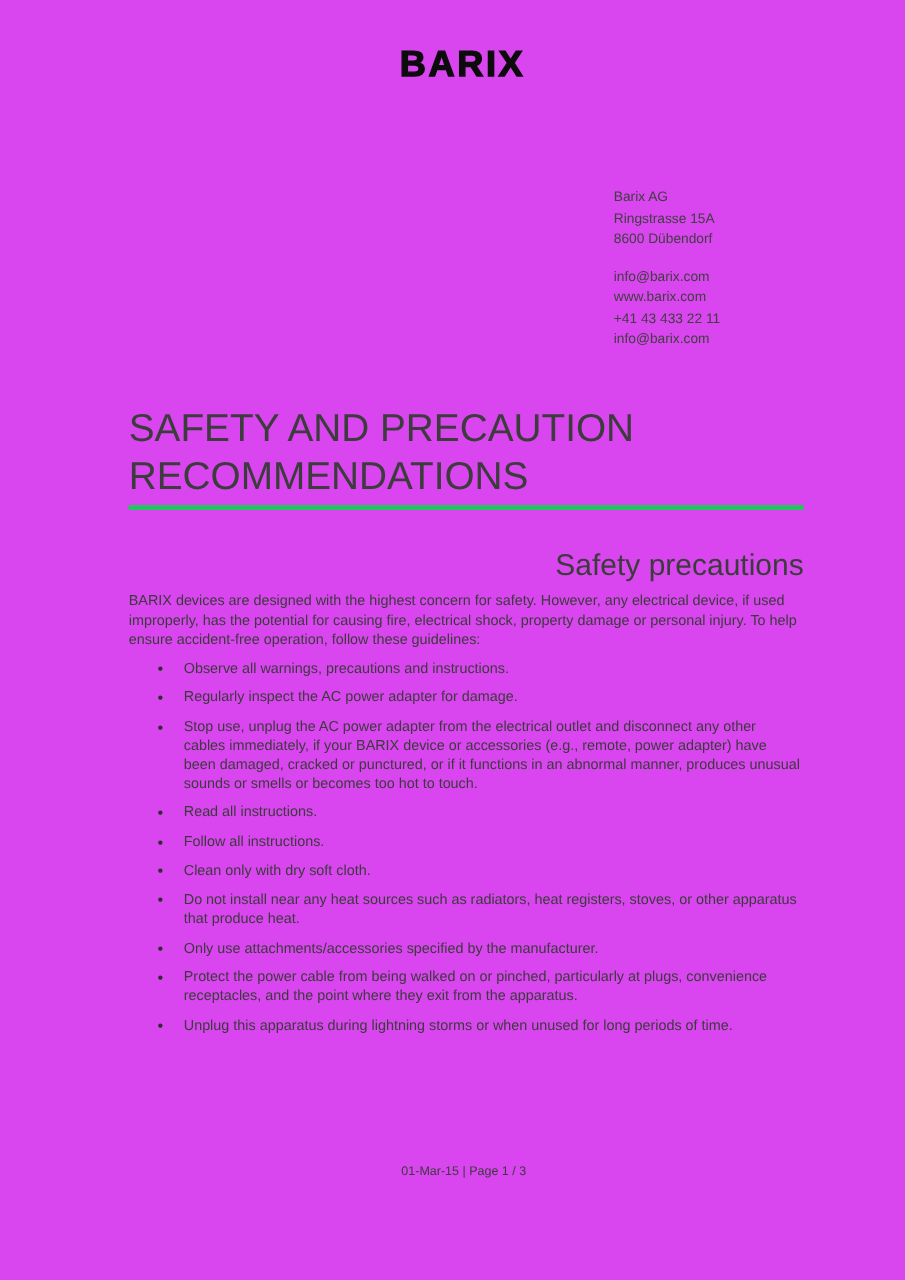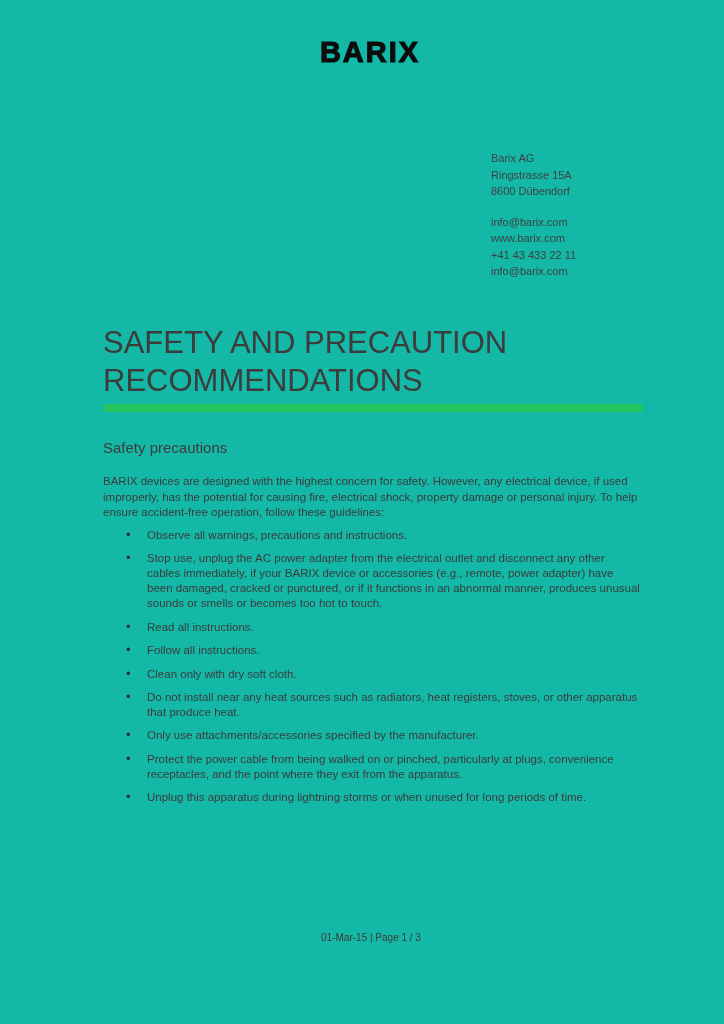--- a/index.html
+++ b/index.html
@@ -4,21 +4,21 @@
 <style>
   html, body { margin: 0; padding: 0; }
   body {
     width: 724px; height: 1024px;
     background: #ffffff;
     font-family: "Liberation Sans", sans-serif;
     color: #3b3b3b;
     position: relative;
     overflow: hidden;
   }
-  .page { position: absolute; inset: 0; background: #14b8a6; text-decoration: underline; }
+  .page { position: absolute; inset: 0; background: #d946ef; text-decoration: underline; }
 
   
   .logo {
     position: absolute;
     top: 36px; left: 0; right: 0;
     text-align: center;
     transform: translateX(8px);
     font-size: 29px;
     font-weight: 700;
     letter-spacing: 2px;
@@ -41,32 +41,33 @@
   .title {
     position: absolute;
     left: 103px; top: 324px;
     width: 540px;
     margin: 0;
     font-size: 31px;
     line-height: 38px;
     font-weight: 400;
     color: #3c3c3c;
     padding-bottom: 4px;
-    border-bottom: 8px solid #22c55e;
+    border-bottom: 4px solid #22c55e;
   }
 
   
   .section-heading {
     position: absolute;
     left: 103px; top: 439px;
     width: 540px;
     margin: 0;
-    font-size: 15px;
+    font-size: 24px;
     font-weight: 400;
     color: #3c3c3c;
+    text-align: right;
   }
 
   
   .intro {
     position: absolute;
     left: 103px; top: 474px;
     width: 540px;
     margin: 0;
     font-size: 11.5px;
     line-height: 15.5px;
@@ -126,20 +127,21 @@
   </div>
 
   <h1 class="title">SAFETY AND PRECAUTION RECOMMENDATIONS</h1>
 
   <h2 class="section-heading">Safety precautions</h2>
 
   <p class="intro">BARIX devices are designed with the highest concern for safety. However, any electrical device, if used improperly, has the potential for causing fire, electrical shock, property damage or personal injury. To help ensure accident-free operation, follow these guidelines:</p>
 
   <ul class="bullets">
     <li><span>Observe all warnings, precautions and instructions.</span></li>
+    <li><span>Regularly inspect the AC power adapter for damage.</span></li>
     <li><span>Stop use, unplug the AC power adapter from the electrical outlet and disconnect any other cables immediately, if your BARIX device or accessories (e.g., remote, power adapter) have been damaged, cracked or punctured, or if it functions in an abnormal manner, produces unusual sounds or smells or becomes too hot to touch.</span></li>
     <li><span>Read all instructions.</span></li>
     <li><span>Follow all instructions.</span></li>
     <li><span>Clean only with dry soft cloth.</span></li>
     <li><span>Do not install near any heat sources such as radiators, heat registers, stoves, or other apparatus that produce heat.</span></li>
     <li><span>Only use attachments/accessories specified by the manufacturer.</span></li>
     <li><span>Protect the power cable from being walked on or pinched, particularly at plugs, convenience receptacles, and the point where they exit from the apparatus.</span></li>
     <li><span>Unplug this apparatus during lightning storms or when unused for long periods of time.</span></li>
   </ul>
 

